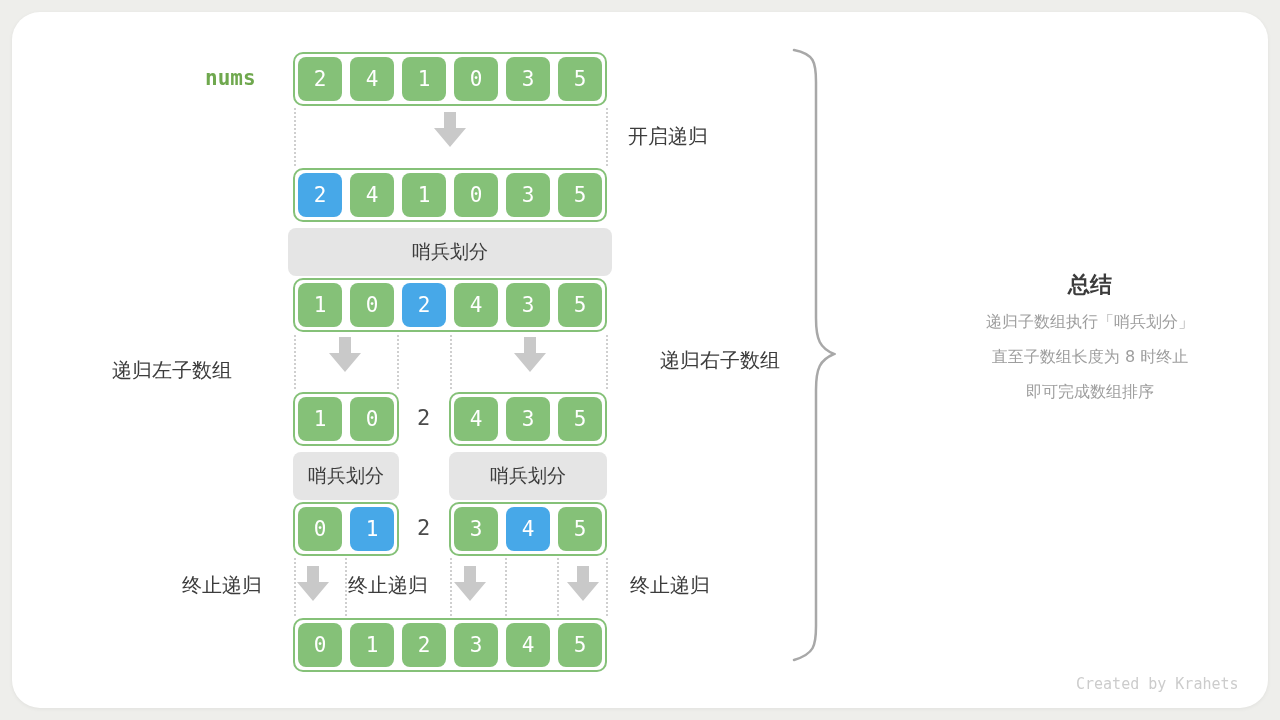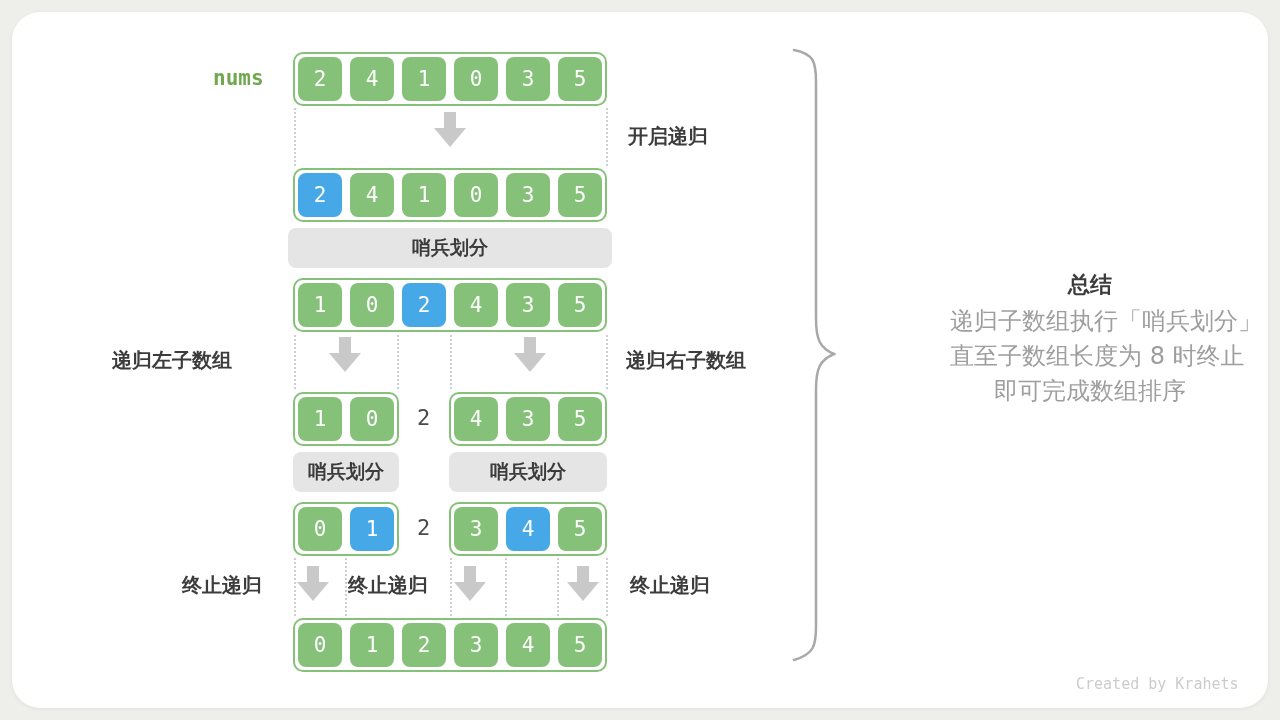--- a/index.html
+++ b/index.html
@@ -20,56 +20,56 @@
     border: 2px solid var(--green); border-radius: 10px; background: #ffffff;
   }
   .cell {
     width: 44px; height: 44px; border-radius: 8px;
     background: var(--green); color: #ffffff;
     font-family: "DejaVu Sans Mono", monospace; font-size: 21px;
     display: flex; align-items: center; justify-content: center;
   }
   .cell.blue { background: var(--blue); }
   .gray-box {
-    position: absolute; height: 40px; background: var(--gray_box); border-radius: 8px;
+    position: absolute; height: 48px; background: var(--gray_box); border-radius: 8px;
     display: flex; align-items: center; justify-content: center;
-    font-size: 19px; color: var(--text_dark); font-weight: bold;
+    font-size: 19px; color: var(--text_dark);
   }
   .label {
-    position: absolute; font-size: 20px; color: var(--text_dark); white-space: nowrap; font-weight: bold;
+    position: absolute; font-size: 20px; color: var(--text_dark); white-space: nowrap;
   }
   .nums-label {
     position: absolute; font-family: "DejaVu Sans Mono", monospace;
     font-weight: bold; font-size: 21px; color: var(--nums_green); white-space: nowrap;
   }
   .dotted { position: absolute; width: 0; border-left: 2px dotted var(--dotted); }
   .arrow { position: absolute; width: 34px; height: 36px; }
   .arrow polygon { fill: var(--arrow); }
   .pivot-text {
     position: absolute; font-size: 22px; color: #4a4a4a;
     font-family: "DejaVu Sans Mono", monospace;
   }
   .brace { position: absolute; left: 792px; top: 48px; width: 44px; height: 620px; }
   .brace path { stroke: var(--brace); stroke-width: 2.5; fill: none; stroke-linecap: round; }
   .summary { position: absolute; left: 950px; top: 270px; width: 280px; text-align: center; }
   .summary-title { font-size: 22px; font-weight: bold; color: var(--text_dark); margin-bottom: 4px; }
-  .summary-line { font-size: 24px; color: var(--text_muted); line-height: 35px; white-space: nowrap; }
+  .summary-line { font-size: 16px; color: var(--text_muted); line-height: 35px; white-space: nowrap; }
   .credit {
     position: absolute; left: 1076px; top: 675px;
     font-family: "DejaVu Sans Mono", monospace; font-size: 15px; color: var(--credit);
     white-space: nowrap;
   }
 </style>
 </head>
 <body>
 
 <div class="page">
   <div class="card"></div>
 
-  <div class="nums-label" style="left:205px; top:66px;margin-left:8px;">nums</div>
+  <div class="nums-label" style="left:205px; top:66px;">nums</div>
 
   <div class="array-group" style="left:293px; top:52px;">
       <div class="cell">2</div>
       <div class="cell">4</div>
       <div class="cell">1</div>
       <div class="cell">0</div>
       <div class="cell">3</div>
       <div class="cell">5</div>
     </div>
 
@@ -94,22 +94,22 @@
 
   <div class="array-group" style="left:293px; top:278px;">
       <div class="cell">1</div>
       <div class="cell">0</div>
       <div class="cell blue">2</div>
       <div class="cell">4</div>
       <div class="cell">3</div>
       <div class="cell">5</div>
     </div>
 
-  <div class="label" style="left:112px; top:347px;">递归左子数组</div>
-  <div class="label" style="left:626px; top:347px;text-align:right;">递归右子数组</div>
+  <div class="label" style="left:112px; top:357px;">递归左子数组</div>
+  <div class="label" style="left:660px; top:347px;text-align:right;">递归右子数组</div>
 
   <div class="dotted" style="left:294px; top:335px; height:54px;"></div>
   <div class="dotted" style="left:397px; top:335px; height:54px;"></div>
   <div class="dotted" style="left:450px; top:335px; height:54px;"></div>
   <div class="dotted" style="left:606px; top:335px; height:54px;"></div>
 
   <svg class="arrow" style="left:328px; top:337px;" viewBox="0 0 34 36">
     <polygon points="11,0 23,0 23,16 33,16 17,35 1,16 11,16"></polygon>
   </svg>
   <svg class="arrow" style="left:513px; top:337px;" viewBox="0 0 34 36">

